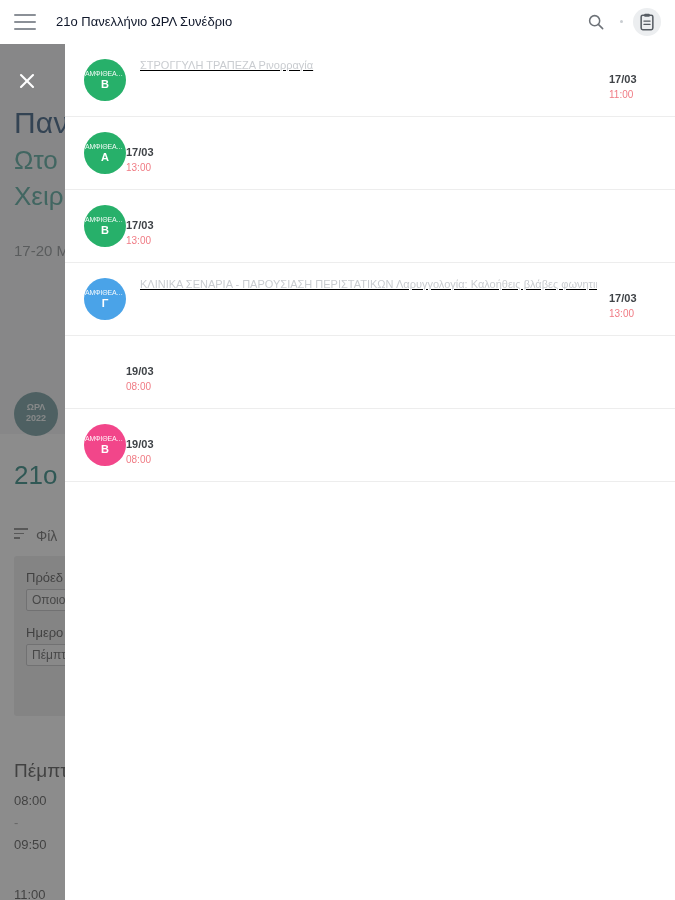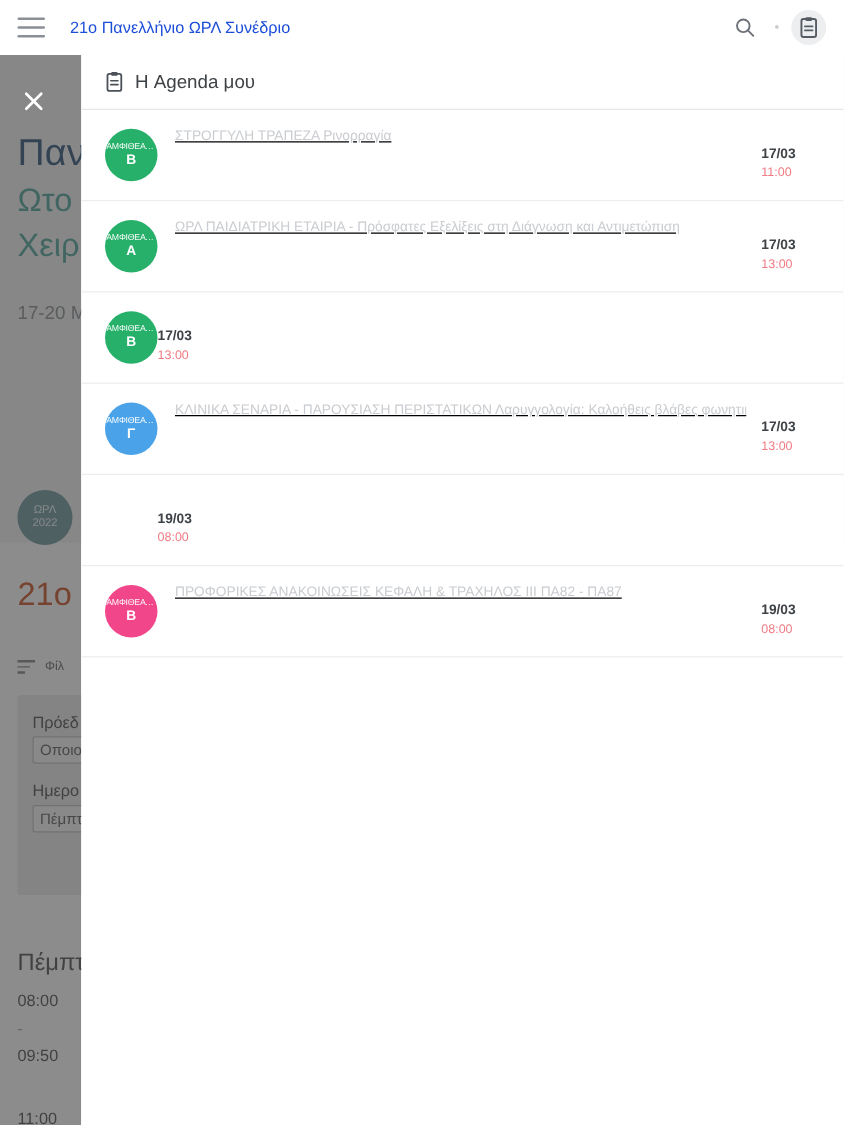--- a/index.html
+++ b/index.html
@@ -66,40 +66,40 @@
     left: 14px;
     width: 44px;
     height: 44px;
     border-radius: 50%;
     background: #5d8d92;
     color: #eef4f4;
     font-size: 9px;
     line-height: 11px;
     text-align: center;
     padding-top: 10px;
-    font-weight: 400;
+    font-weight: 700;
   }
 
   .bg-section-title {
     position: absolute;
     top: 460px;
     left: 14px;
     font-size: 26px;
-    color: #c2410c;
+    color: #0f766e;
     white-space: nowrap;
   }
 
   .bg-filter-head {
     position: absolute;
     top: 528px;
     left: 14px;
     display: flex;
     align-items: flex-start;
     gap: 8px;
-    font-size: 10px;
+    font-size: 14px;
     color: #555;
     white-space: nowrap;
   }
   .filter-glyph {
     display: inline-block;
     width: 14px; height: 11px;
     position: relative;
   }
   .filter-glyph i {
     position: absolute; left: 0; height: 1.6px; background: #777; display: block;
@@ -190,21 +190,21 @@
     position: absolute; left: 0; width: 22px; height: 2px;
     background: #8b9097; border-radius: 1px; display: block;
   }
   .hamburger i:nth-child(1){ top: 0; }
   .hamburger i:nth-child(2){ top: 7px; }
   .hamburger i:nth-child(3){ top: 14px; }
 
   .appbar-title {
     margin-left: 20px;
     font-size: 13px;
-    color: #1d4ed8;
+    color: #0f172a;
     white-space: nowrap;
     overflow: hidden;
     flex: 1 1 auto;
   }
 
   .appbar-actions {
     display: flex;
     align-items: center;
     gap: 10px;
     flex: 0 0 auto;
@@ -421,54 +421,40 @@
   <div class="scrim">
     <div class="scrim-close">
       <svg width="20" height="20" viewBox="0 0 20 20" aria-hidden="true">
         <line x1="4" y1="4" x2="16" y2="16" stroke="#ffffff" stroke-width="2.1" stroke-linecap="round"></line>
         <line x1="16" y1="4" x2="4" y2="16" stroke="#ffffff" stroke-width="2.1" stroke-linecap="round"></line>
       </svg>
     </div>
   </div>
 
   <div class="panel">
-    <div class="panel-head">
-      <span>
-        <svg width="15" height="17" viewBox="0 0 16 20" aria-hidden="true" style="display:block">
-          <rect x="1.5" y="2.5" width="13" height="16" rx="1.8" fill="none" stroke="#4a5057" stroke-width="1.7"></rect>
-          <rect x="5" y="0.8" width="6" height="3.4" rx="1" fill="#4a5057"></rect>
-          <line x1="4.6" y1="9" x2="11.4" y2="9" stroke="#4a5057" stroke-width="1.5" stroke-linecap="round"></line>
-          <line x1="4.6" y1="12.6" x2="11.4" y2="12.6" stroke="#4a5057" stroke-width="1.5" stroke-linecap="round"></line>
-        </svg>
-      </span>
-      <span class="panel-title">Η Agenda μου</span>
-    </div>
 
     <div class="agenda-list" id="agenda-list">
         <div class="agenda-row">
           <div class="avatar" style="background: rgb(39, 176, 106);">
             <div class="avatar-top">ΑΜΦΙΘΕΑΤΡΟ</div>
             <div class="avatar-letter">Β</div>
           </div>
           <div class="agenda-main">
             <div class="agenda-text">ΣΤΡΟΓΓΥΛΗ ΤΡΑΠΕΖΑ Ρινορραγία</div>
           </div>
           <div class="agenda-when">
             <div class="agenda-date">17/03</div>
             <div class="agenda-time">11:00</div>
           </div>
         </div>
         <div class="agenda-row">
           <div class="avatar" style="background: rgb(39, 176, 106);">
             <div class="avatar-top">ΑΜΦΙΘΕΑΤΡΟ</div>
             <div class="avatar-letter">Α</div>
           </div>
-          <div class="agenda-main">
-            <div class="agenda-text">ΩΡΛ ΠΑΙΔΙΑΤΡΙΚΗ ΕΤΑΙΡΙΑ - Πρόσφατες Εξελίξεις στη Διάγνωση και Αντιμετώπιση</div>
-          </div>
           <div class="agenda-when">
             <div class="agenda-date">17/03</div>
             <div class="agenda-time">13:00</div>
           </div>
         </div>
         <div class="agenda-row">
           <div class="avatar" style="background: rgb(39, 176, 106);">
             <div class="avatar-top">ΑΜΦΙΘΕΑΤΡΟ</div>
             <div class="avatar-letter">Β</div>
           </div>
@@ -498,23 +484,20 @@
           <div class="agenda-when">
             <div class="agenda-date">19/03</div>
             <div class="agenda-time">08:00</div>
           </div>
         </div>
         <div class="agenda-row">
           <div class="avatar" style="background: rgb(242, 70, 138);">
             <div class="avatar-top">ΑΜΦΙΘΕΑΤΡΟ</div>
             <div class="avatar-letter">Β</div>
           </div>
-          <div class="agenda-main">
-            <div class="agenda-text">ΠΡΟΦΟΡΙΚΕΣ ΑΝΑΚΟΙΝΩΣΕΙΣ ΚΕΦΑΛΗ &amp; ΤΡΑΧΗΛΟΣ ΙΙΙ ΠΑ82 - ΠΑ87</div>
-          </div>
           <div class="agenda-when">
             <div class="agenda-date">19/03</div>
             <div class="agenda-time">08:00</div>
           </div>
         </div>
       </div>
   </div>
 
 </div>
 

